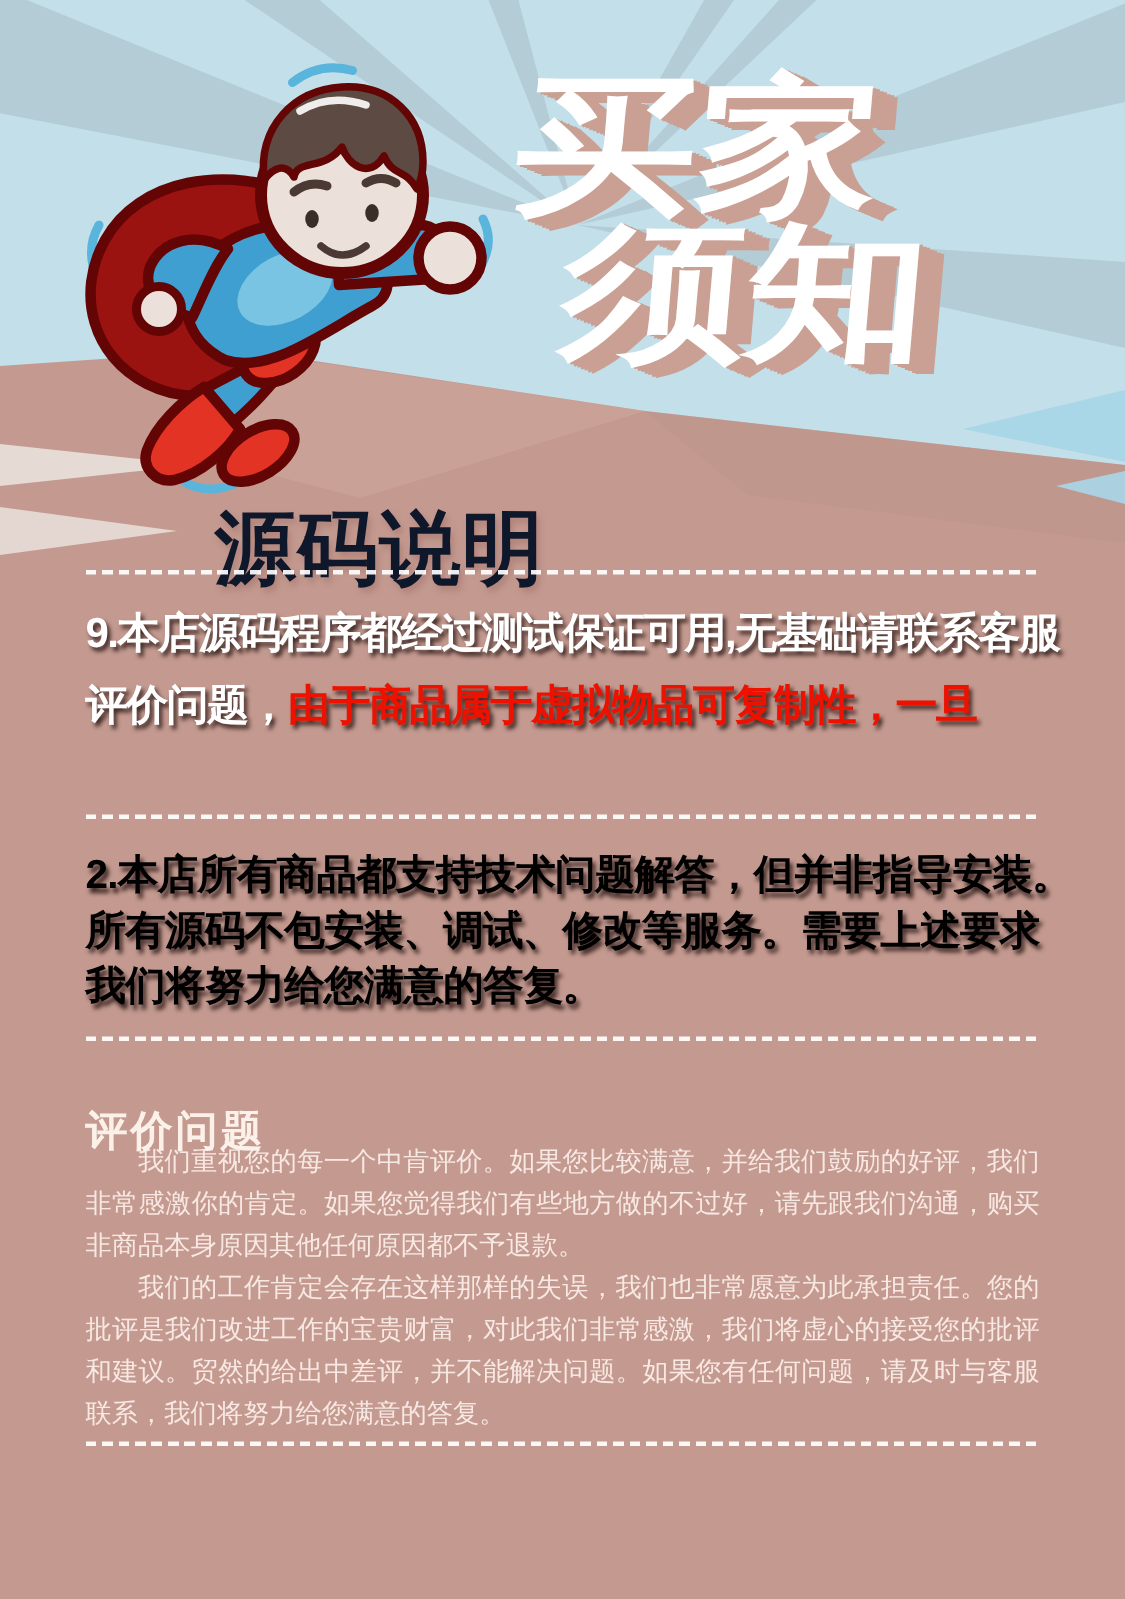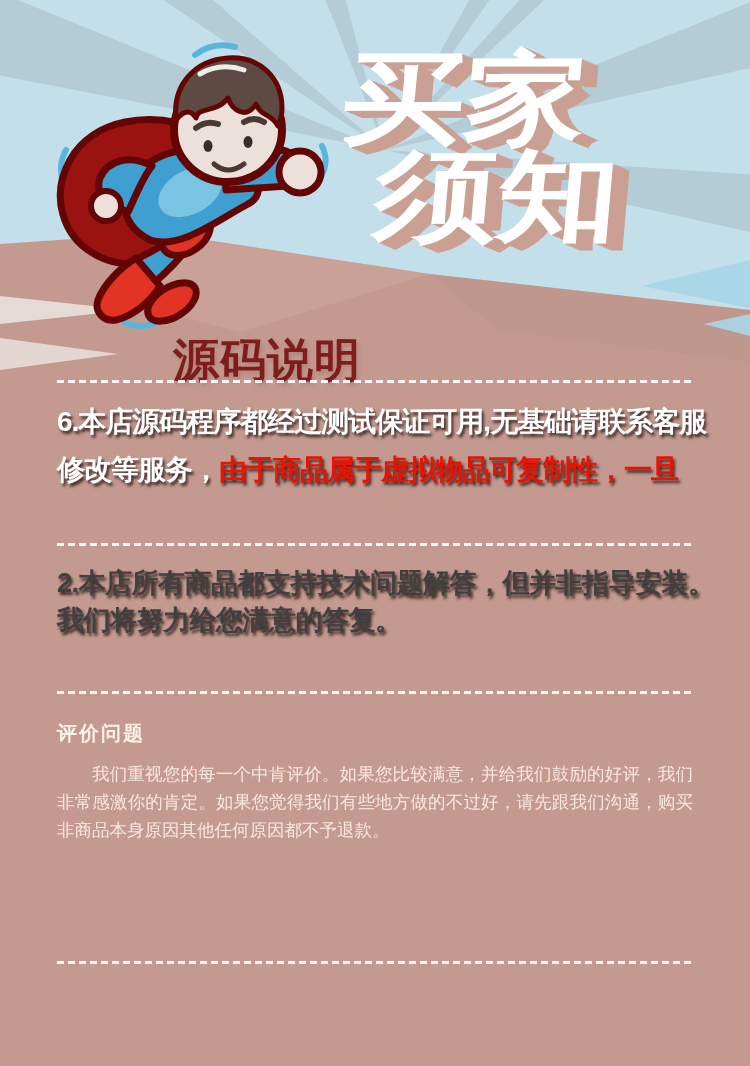--- a/index.html
+++ b/index.html
@@ -24,48 +24,47 @@
     color:#ffffff;font-weight:900;font-size:100px;line-height:97px;
     transform:skewX(-5deg) scaleX(1.22);transform-origin:left top;
     text-shadow:2px 1px #c9a093,4px 2px #c9a093,6px 3px #c9a093,8px 4px #c9a093,
                 10px 5px #c9a093,12px 6px #c9a093,14px 7px #c9a093;
     white-space:nowrap;
   }
   .banner-title .l2{margin-left:34px;}
   
   .intro-heading{
     left:143px;top:330px;
-    color:#7f1d1d;font-weight:900;font-size:46px;letter-spacing:1px;
+    color:#0f172a;font-weight:900;font-size:54px;letter-spacing:1px;
     text-shadow:2px 3px 4px rgba(140,90,80,.35);
     white-space:nowrap;
-    margin-left:30px;
   }
   
   .dash{
     left:57px;width:636px;height:3px;
     background:repeating-linear-gradient(to right,rgba(255,255,255,.92) 0 7px,rgba(255,255,255,0) 7px 11px);
   }
   
   .notice1{
     left:57px;top:398px;width:650px;
     font-size:28px;font-weight:800;line-height:48px;letter-spacing:-1px;
     color:#ffffff;text-shadow:2px 3px 3px rgba(35,18,15,.85);
     white-space:nowrap;
   }
   .notice1 .red{color:#ee1100;}
   .notice2{
     left:57px;top:565px;width:650px;
     font-size:27px;font-weight:800;line-height:37px;letter-spacing:-0.5px;
-    color:#404040;text-shadow:2px 3px 3px rgba(35,18,15,.85);
+    color:#000000;text-shadow:2px 3px 3px rgba(35,18,15,.85);
     white-space:nowrap;
   }
   
   .review-heading{
-    left:57px;top:720px;
-    font-size:20px;font-weight:900;letter-spacing:2px;
+    left:57px;top:735px;
+    font-size:28px;font-weight:900;letter-spacing:2px;
     color:rgba(255,248,240,.92);
     white-space:nowrap;
   }
   .review-paras{
     left:57px;top:760px;width:636px;
     font-size:17.5px;line-height:28px;color:rgba(255,243,238,.88);
     text-align:justify;
   }
   .review-paras p{margin:0;text-indent:2em;}
 </style>
@@ -149,28 +148,30 @@
 
 <div class="abs intro-heading">源码说明</div>
 
 <div class="abs dash" style="top:380px"></div>
 <div class="abs dash" style="top:543px"></div>
 <div class="abs dash" style="top:691px"></div>
 <div class="abs dash" style="top:961px"></div>
 
 <div class="abs notice1">
   <div>
-    <span>6.本店源码程序都经过测试保证可用,无基础请联系客服</span>
+    <span>9.本店源码程序都经过测试保证可用,无基础请联系客服</span>
   </div>
   <div>
-    <span>修改等服务，</span><span class="red">由于商品属于虚拟物品可复制性，一旦</span>
+    <span>评价问题，</span><span class="red">由于商品属于虚拟物品可复制性，一旦</span>
   </div>
 </div>
 
 <div class="abs notice2">
   <div>2.本店所有商品都支持技术问题解答，但并非指导安装。</div>
+  <div>所有源码不包安装、调试、修改等服务。需要上述要求</div>
   <div>我们将努力给您满意的答复。</div>
 </div>
 
 <div class="abs review-heading">评价问题</div>
 <div class="abs review-paras">
   <p>我们重视您的每一个中肯评价。如果您比较满意，并给我们鼓励的好评，我们非常感激你的肯定。如果您觉得我们有些地方做的不过好，请先跟我们沟通，购买非商品本身原因其他任何原因都不予退款。</p>
+  <p>我们的工作肯定会存在这样那样的失误，我们也非常愿意为此承担责任。您的批评是我们改进工作的宝贵财富，对此我们非常感激，我们将虚心的接受您的批评和建议。贸然的给出中差评，并不能解决问题。如果您有任何问题，请及时与客服联系，我们将努力给您满意的答复。</p>
 </div>
 
 </body></html>

